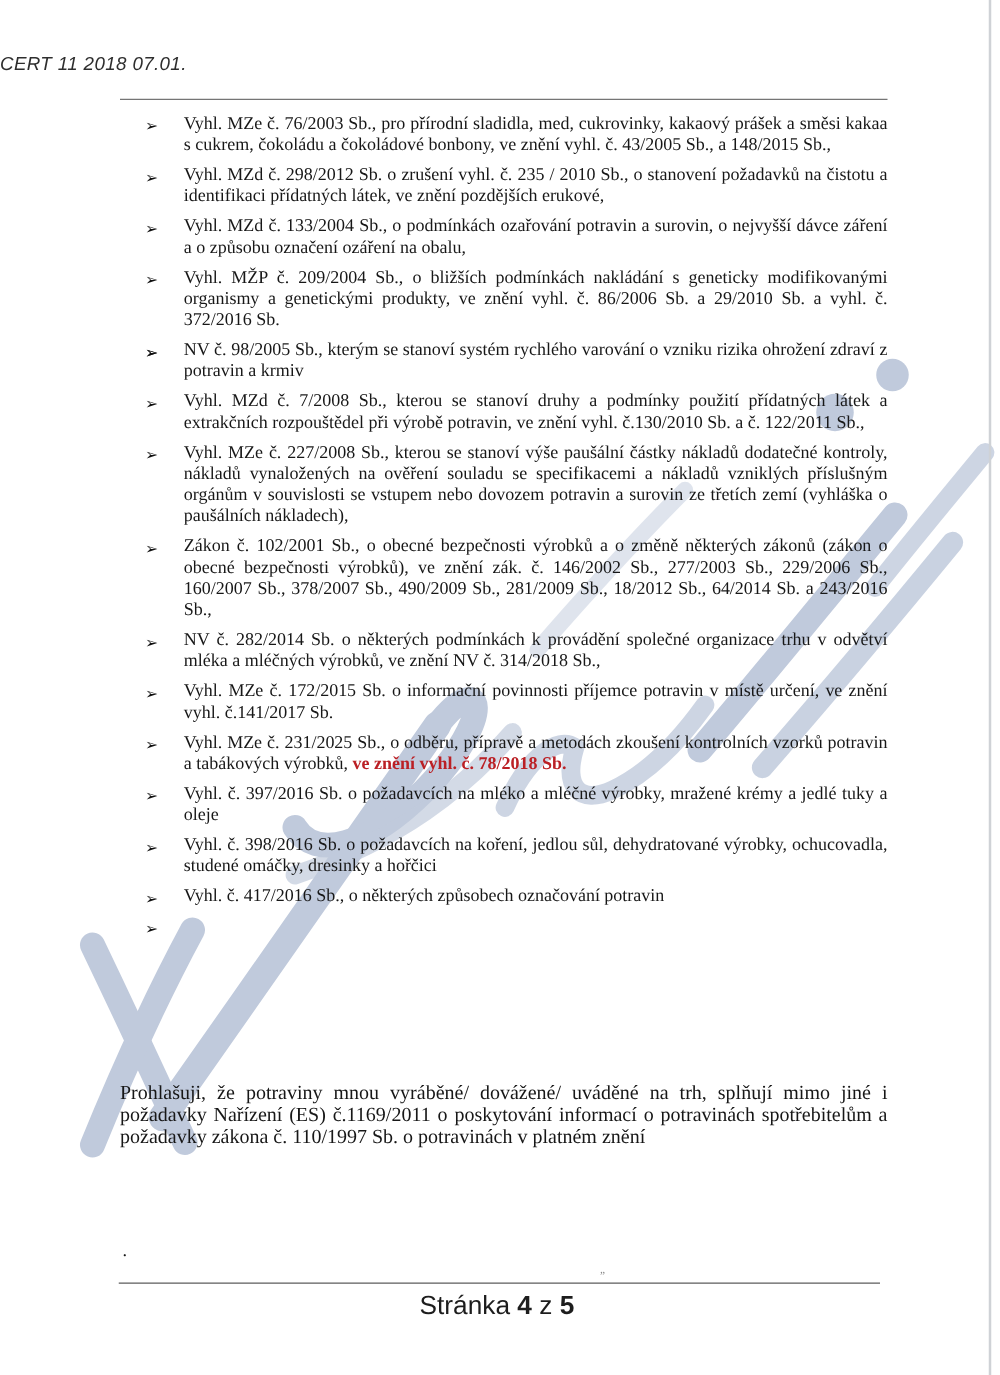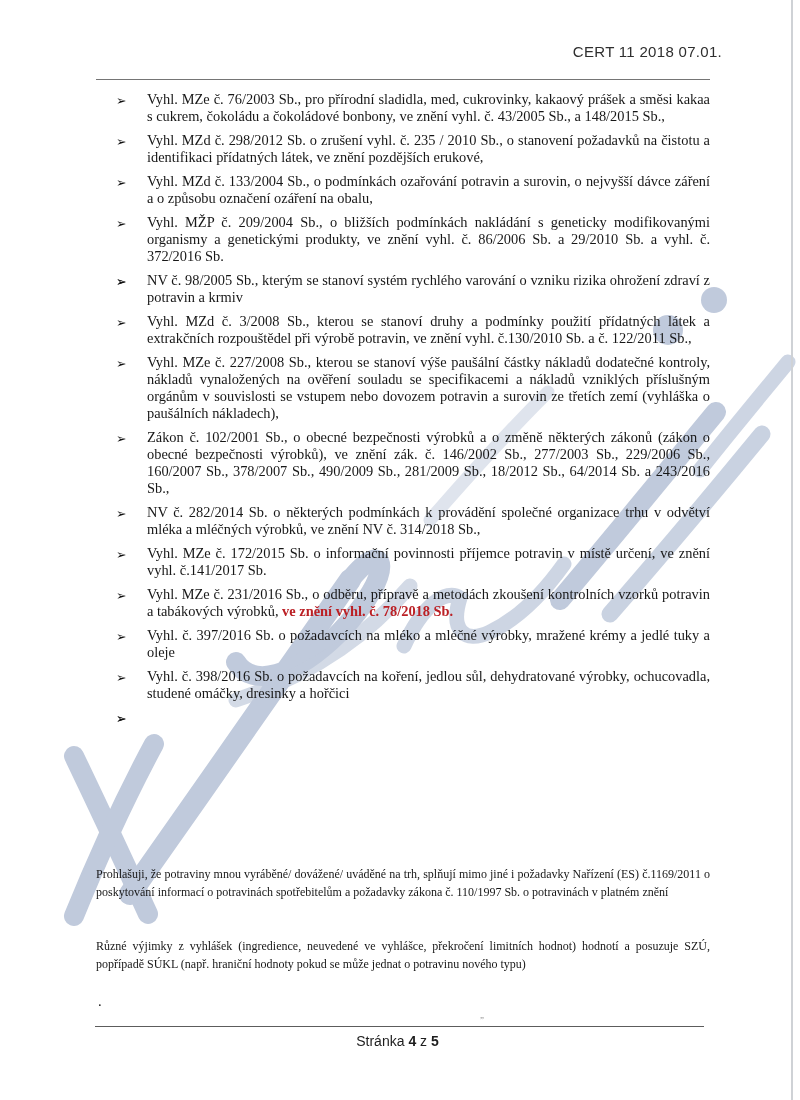--- a/index.html
+++ b/index.html
@@ -1,38 +1,38 @@
 <!DOCTYPE html>
 <html><head>
 <meta charset="utf-8">
 <style>
   html,body{margin:0;padding:0;background:#fff;}
   .page{position:relative;width:800px;height:1100px;background:#ffffff;overflow:hidden;
         font-family:"Liberation Serif",serif;color:#171717;}
   .watermark{position:absolute;left:0;top:0;width:800px;height:1100px;}
   .page-edge{position:absolute;top:0;left:791px;width:2px;height:1100px;background:#cfd2d6;}
-  .header-code{position:absolute;top:43px;left:0;width:710px;text-align:right;
-        font-family:"Liberation Sans",sans-serif;font-size:15px;
-        color:#2e2e2e;letter-spacing:.3px;margin-left:12px;}
+  .header-code{position:absolute;top:43px;left:0;width:710px;text-align:left;
+        font-family:"Liberation Sans",sans-serif;font-style:italic;font-size:15px;
+        color:#2e2e2e;letter-spacing:.3px;}
   .top-divider{position:absolute;top:79px;left:96px;width:614px;border-top:1.5px solid #757575;}
   .list{position:absolute;top:91px;left:147px;width:563px;font-size:14.4px;line-height:17px;}
   .item{position:relative;text-align:justify;margin-bottom:7px;}
   .bullet{position:absolute;left:-31px;top:1px;font-family:"DejaVu Sans",sans-serif;
         font-size:12.5px;color:#101010;}
   .seg-n{font-weight:normal;}
   .seg-b{font-weight:normal;}
   .seg-r{font-weight:bold;color:#bb2025;}
-  .para{position:absolute;left:96px;width:614px;text-align:justify;font-size:12px;line-height:17.5px;}
+  .para{position:absolute;left:96px;width:614px;text-align:justify;font-size:16px;line-height:17.5px;}
   .para-declaration{top:866px;}
   .para-note{top:938px;}
   .trailing-dot{position:absolute;left:98px;top:993px;font-size:14.6px;}
   .artifact{position:absolute;left:480px;top:1010px;font-size:9px;color:#8a8a8a;}
   .footer-divider{position:absolute;top:1026px;left:95px;width:609px;border-top:1.5px solid #5c5c5c;}
   .footer{position:absolute;top:1033px;left:0;width:795px;text-align:center;
-        font-family:"Liberation Sans",sans-serif;font-size:14px;color:#1d1d1d;}
+        font-family:"Liberation Sans",sans-serif;font-size:21px;color:#1d1d1d;}
   .footer .bold{font-weight:bold;}
 </style>
 </head>
 <body>
 
 <div class="page">
 
   <svg class="watermark" viewBox="0 0 800 1100" aria-hidden="true">
     <g stroke="#c0cadc" fill="none" stroke-linecap="round">
       <path d="M 74 756 C 98 806 126 866 148 914" stroke-width="20"></path>
@@ -56,35 +56,34 @@
 
   <div class="top-divider"></div>
 
   <div class="list">
       <div class="item"><span class="bullet">➢</span><span class="seg-b">Vyhl. MZe č. 76/2003 Sb., pro přírodní sladidla, med, cukrovinky, kakaový prášek a směsi kakaa s cukrem, čokoládu a čokoládové bonbony,</span><span class="seg-n"> ve znění vyhl. č. 43/2005 Sb., a 148/2015 Sb.,</span></div>
       <div class="item"><span class="bullet">➢</span><span class="seg-b">Vyhl. MZd č. 298/2012 Sb. o zrušení vyhl. č. 235 / 2010 Sb., o stanovení požadavků na čistotu a identifikaci přídatných látek,</span><span class="seg-n"> ve znění pozdějších erukové,</span></div>
       <div class="item"><span class="bullet">➢</span><span class="seg-b">Vyhl. MZd č. 133/2004 Sb., o podmínkách ozařování potravin a surovin, o nejvyšší dávce záření a o způsobu označení ozáření na obalu,</span></div>
       <div class="item"><span class="bullet">➢</span><span class="seg-b">Vyhl. MŽP č. 209/2004 Sb., o bližších podmínkách nakládání s geneticky modifikovanými organismy a genetickými produkty,</span><span class="seg-n"> ve znění vyhl. č. 86/2006 Sb. a 29/2010 Sb. </span><span class="seg-b">a vyhl. č. 372/2016 Sb.</span></div>
       <div class="item"><span class="bullet">➢</span></div>
       <div class="item"><span class="bullet">➢</span><span class="seg-b">NV č. 98/2005 Sb., kterým se stanoví systém rychlého varování</span><span class="seg-n"> o vzniku rizika ohrožení zdraví z potravin a krmiv</span></div>
-      <div class="item"><span class="bullet">➢</span><span class="seg-b">Vyhl. MZd č. 3/2008 Sb., kterou se stanoví druhy a podmínky použití přídatných látek a extrakčních rozpouštědel při výrobě potravin,</span><span class="seg-n"> ve znění vyhl. č.130/2010 Sb. a č. 122/2011 Sb.,</span></div>
+      <div class="item"><span class="bullet">➢</span><span class="seg-b">Vyhl. MZd č. 7/2008 Sb., kterou se stanoví druhy a podmínky použití přídatných látek a extrakčních rozpouštědel při výrobě potravin,</span><span class="seg-n"> ve znění vyhl. č.130/2010 Sb. a č. 122/2011 Sb.,</span></div>
       <div class="item"><span class="bullet">➢</span><span class="seg-b">Vyhl. MZe č. 227/2008 Sb., kterou se stanoví výše paušální částky nákladů</span><span class="seg-n"> dodatečné kontroly, nákladů vynaložených na ověření souladu se specifikacemi a nákladů vzniklých příslušným orgánům v souvislosti se vstupem nebo dovozem potravin a surovin ze třetích zemí </span><span class="seg-b">(vyhláška o paušálních nákladech),</span></div>
       <div class="item"><span class="bullet">➢</span><span class="seg-b">Zákon č. 102/2001 Sb., o obecné bezpečnosti výrobků a o změně některých zákonů (zákon o obecné bezpečnosti výrobků),</span><span class="seg-n"> ve znění zák. č. 146/2002 Sb., 277/2003 Sb., 229/2006 Sb., 160/2007 Sb., 378/2007 Sb., 490/2009 Sb., 281/2009 Sb., 18/2012 Sb., 64/2014 Sb. a 243/2016 Sb.,</span></div>
       <div class="item"><span class="bullet">➢</span><span class="seg-b">NV č. 282/2014 Sb. o některých podmínkách k provádění společné organizace trhu v odvětví mléka a mléčných výrobků,</span><span class="seg-n"> ve znění NV č. 314/2018 Sb.,</span></div>
       <div class="item"><span class="bullet">➢</span><span class="seg-b">Vyhl. MZe č. 172/2015 Sb. o informační povinnosti příjemce potravin v místě určení,</span><span class="seg-n"> ve znění </span><span class="seg-b">vyhl. č.141/2017 Sb.</span></div>
-      <div class="item"><span class="bullet">➢</span><span class="seg-b">Vyhl. MZe č. 231/2016 Sb., o odběru, přípravě a metodách zkoušení kontrolních vzorků potravin a tabákových výrobků,</span><span class="seg-r"> ve znění vyhl. č. 78/2018 Sb.</span></div>
+      <div class="item"><span class="bullet">➢</span><span class="seg-b">Vyhl. MZe č. 231/2025 Sb., o odběru, přípravě a metodách zkoušení kontrolních vzorků potravin a tabákových výrobků,</span><span class="seg-r"> ve znění vyhl. č. 78/2018 Sb.</span></div>
       <div class="item"><span class="bullet">➢</span><span class="seg-b">Vyhl. č. 397/2016 Sb. o požadavcích na mléko a mléčné výrobky, mražené krémy a jedlé tuky a oleje</span></div>
       <div class="item"><span class="bullet">➢</span><span class="seg-b">Vyhl. č. 398/2016 Sb. o požadavcích na koření, jedlou sůl, dehydratované výrobky, ochucovadla, studené omáčky, dresinky a hořčici</span></div>
-      <div class="item"><span class="bullet">➢</span></div>
+      <div class="item"><span class="bullet">➢</span><span class="seg-b">Vyhl. č. 417/2016 Sb., o některých způsobech označování potravin</span></div>
       <div class="item"><span class="bullet">➢</span></div>
     </div>
 
   <div class="para para-declaration"><span class="seg-n">Prohlašuji, že </span><span class="seg-b">potraviny mnou vyráběné/ dovážené/ uváděné na trh, splňují mimo jiné i požadavky Nařízení (ES) č.1169/2011 o poskytování informací o potravinách spotřebitelům a požadavky zákona č. 110/1997 Sb. o potravinách v platném znění</span></div>
 
-  <div class="para para-note"><span class="seg-n">Různé výjimky z vyhlášek (ingredience, neuvedené ve vyhlášce, překročení limitních hodnot) hodnotí a posuzuje SZÚ, popřípadě SÚKL (např. hraniční hodnoty pokud se může jednat o potravinu nového typu)</span></div>
 
   <div class="trailing-dot">.</div>
 
   <div class="artifact">„</div>
 
   <div class="footer-divider"></div>
 
   <div class="footer">
     <span>Stránka</span>
     <span class="bold">4</span>

